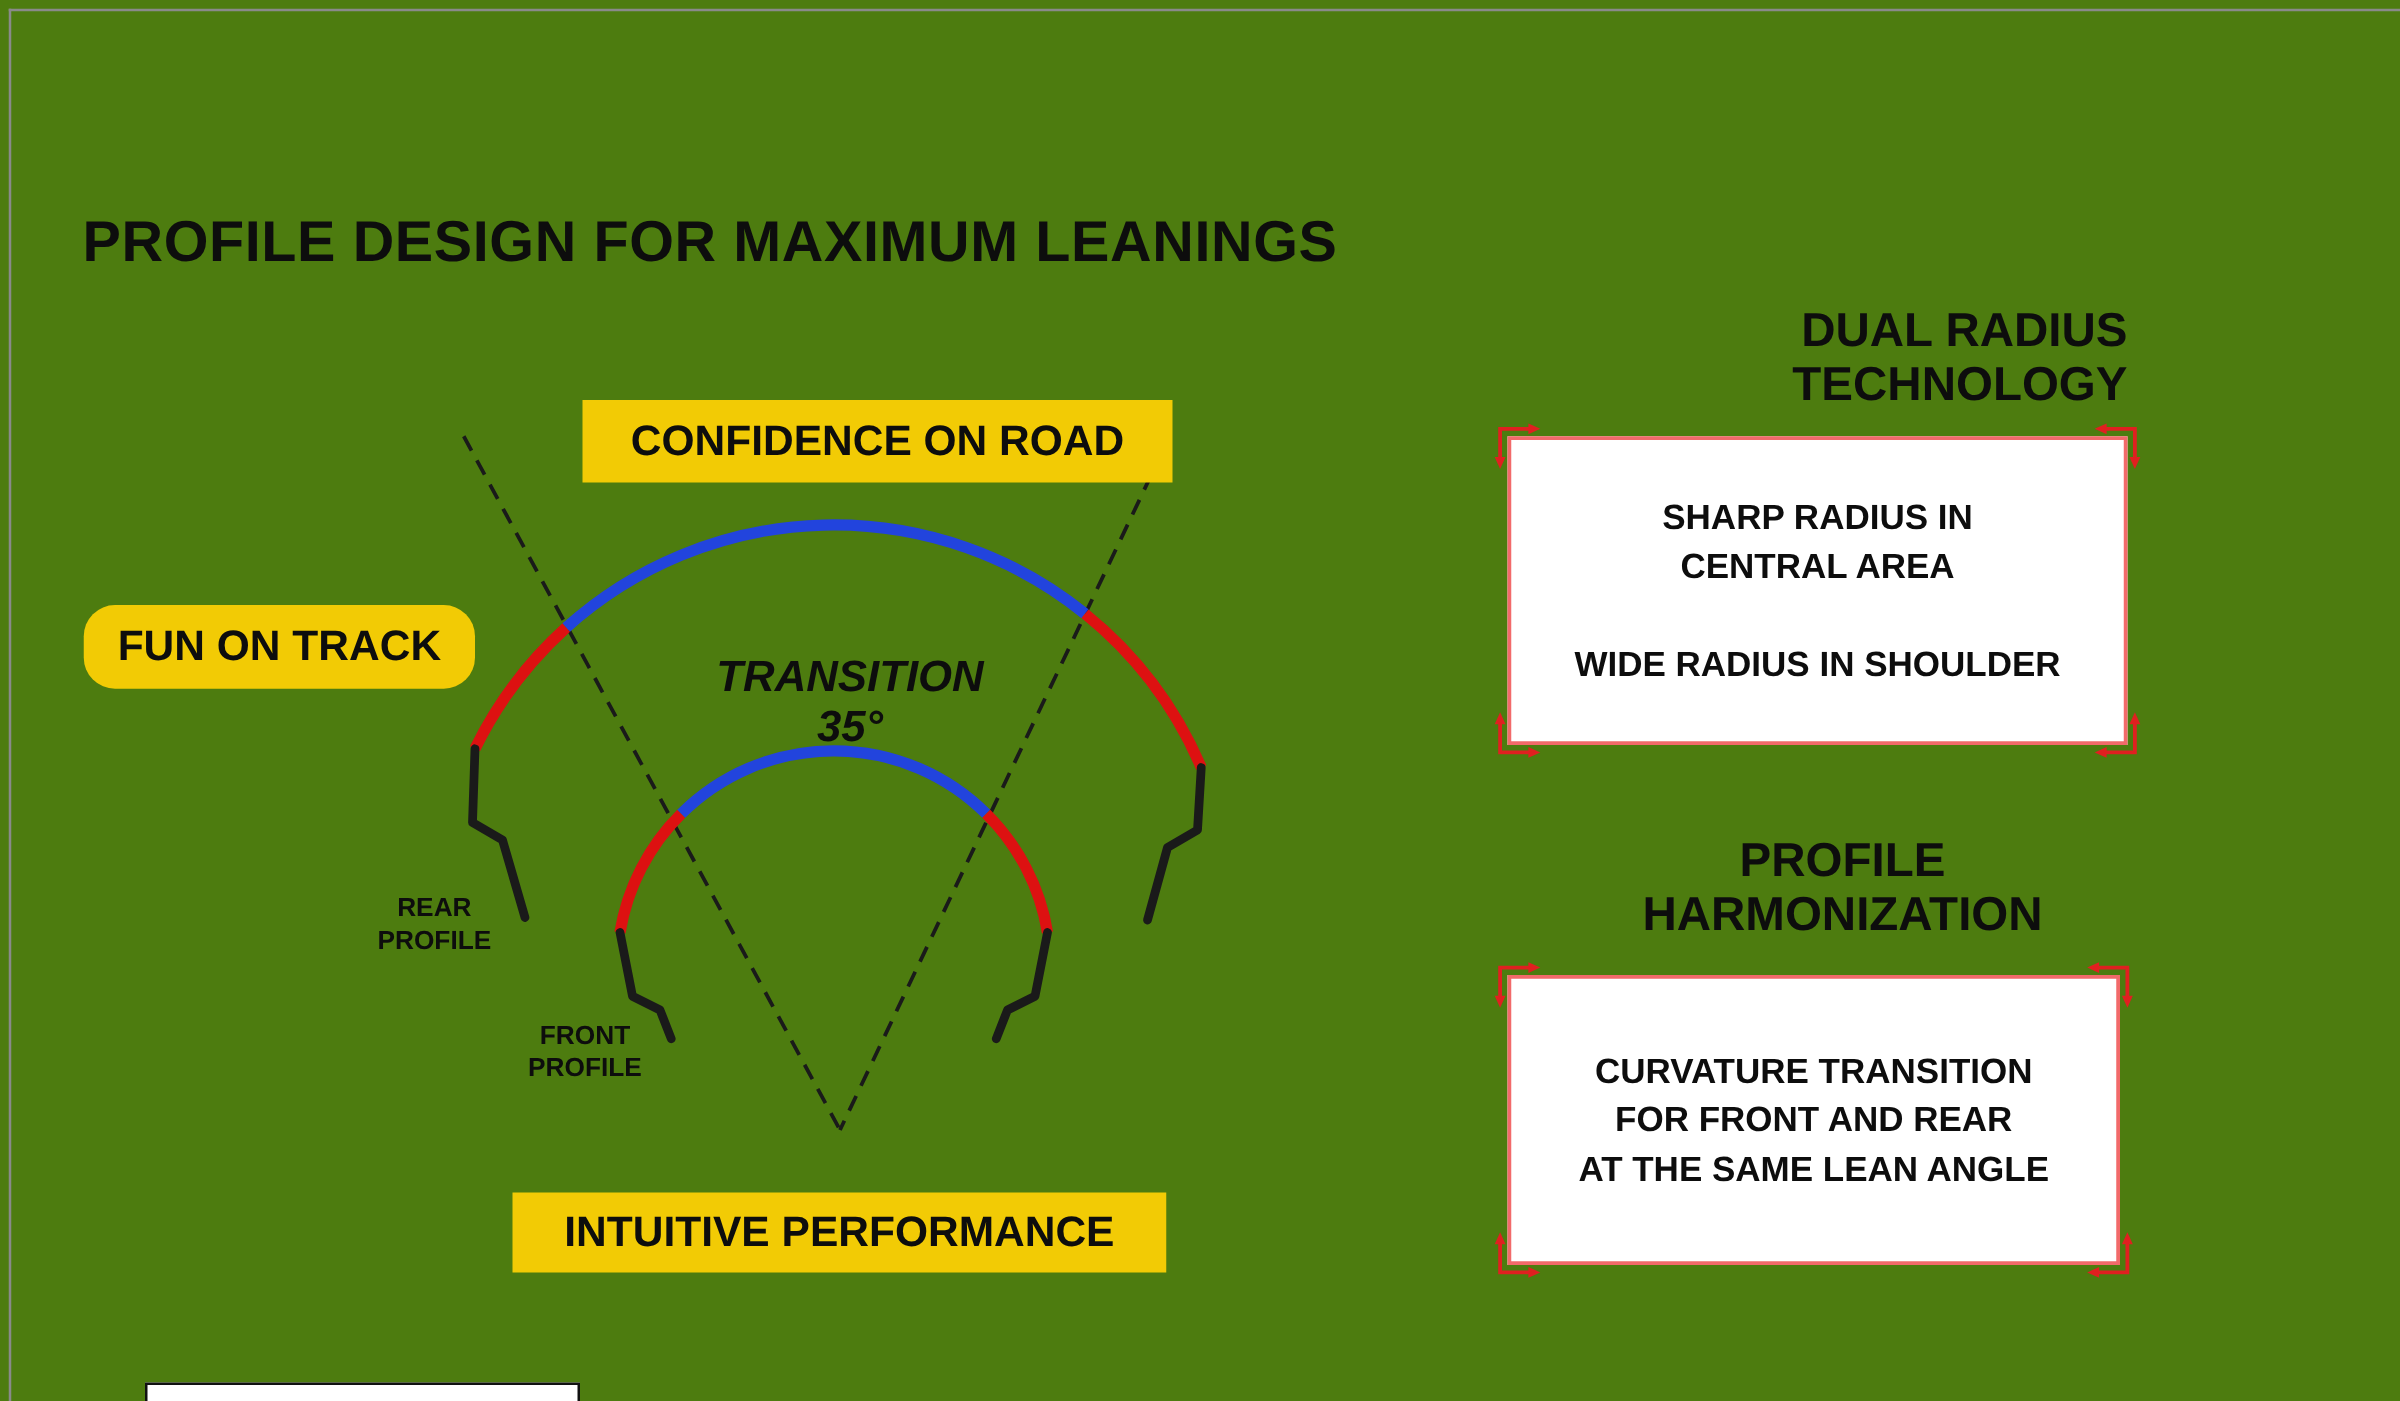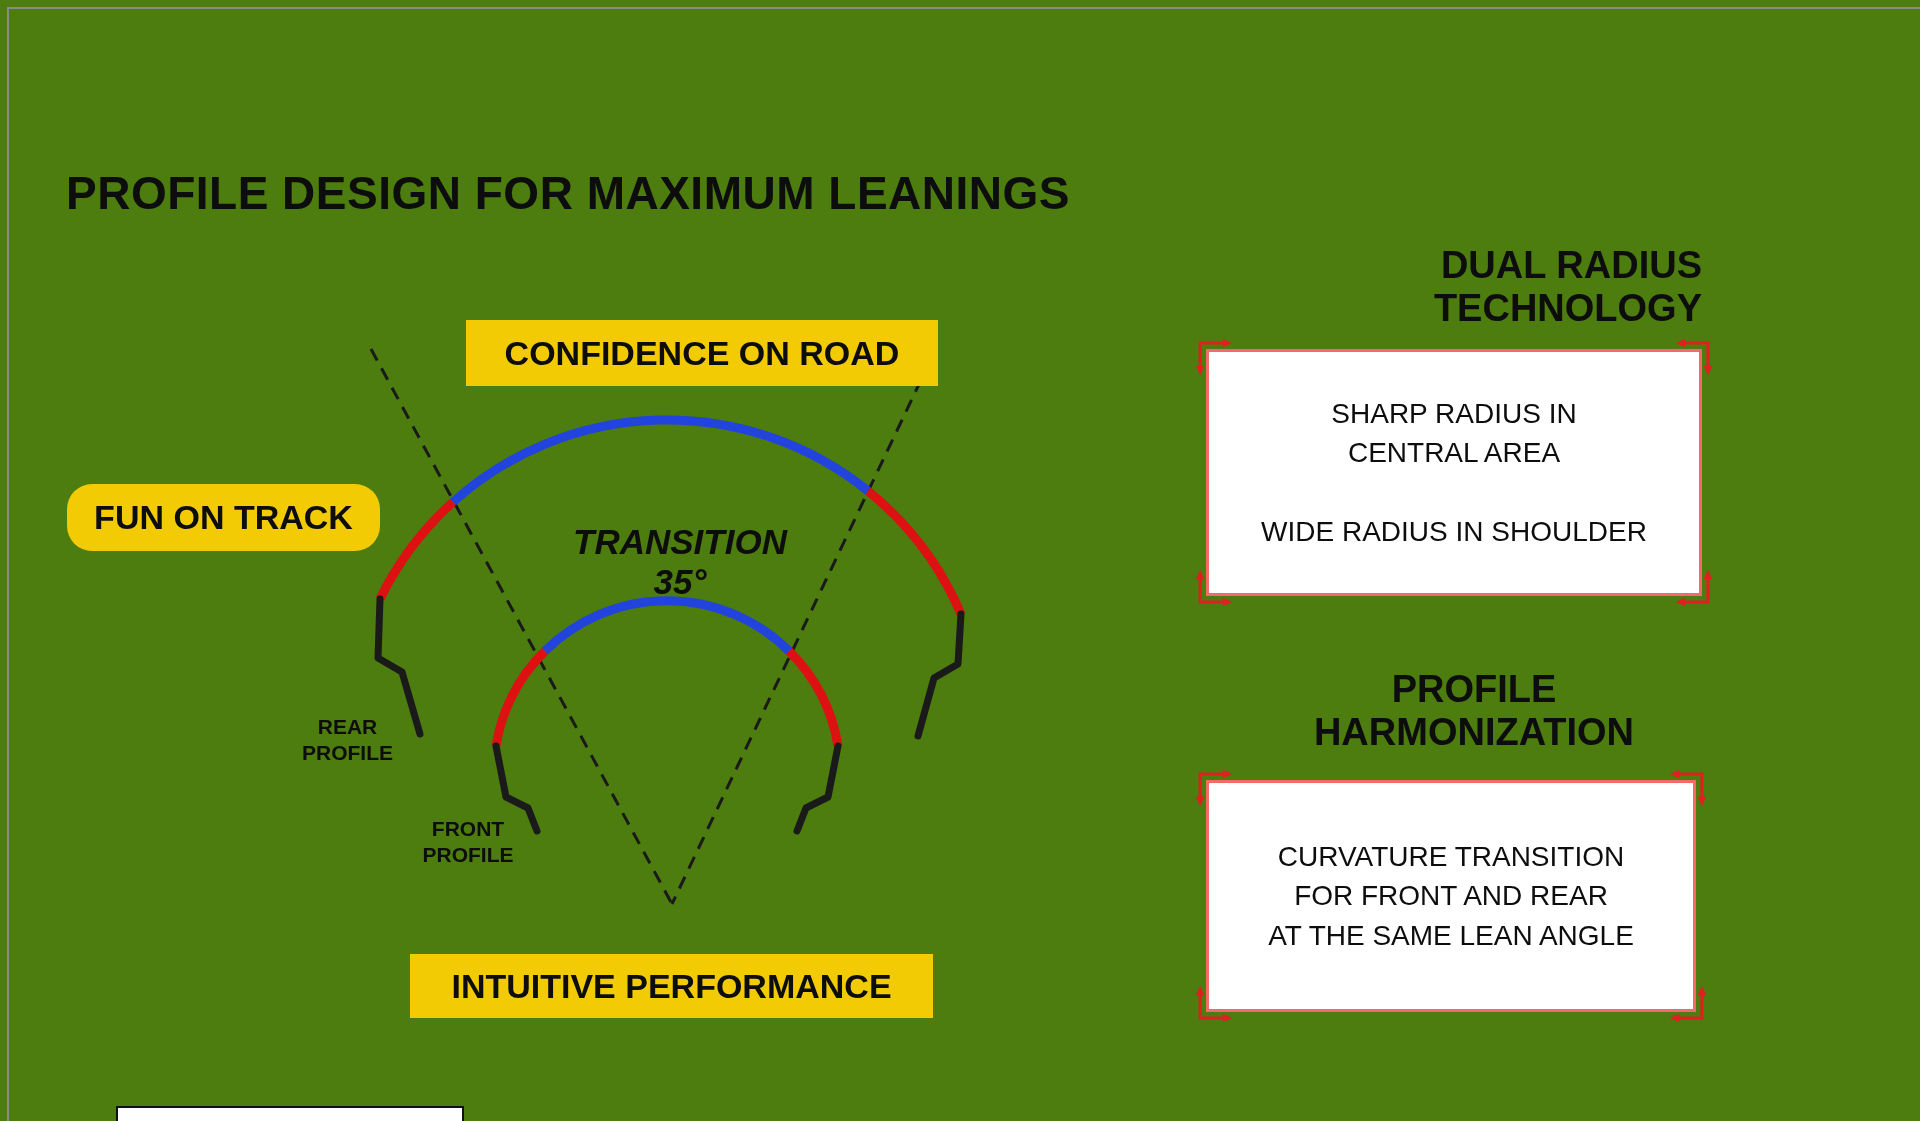--- a/index.html
+++ b/index.html
@@ -33,21 +33,21 @@
     font-size:35px;font-weight:bold;font-style:italic;color:#0d0d0d;}
   .profile-tag{position:absolute;font-size:21px;font-weight:bold;text-align:center;
     color:#0d0d0d;white-space:pre-line;line-height:1.25;}
   .tag-rear{left:280px;top:714px;width:135px;}
   .tag-front{left:398px;top:816px;width:140px;}
   .panel-heading{position:absolute;width:496px;text-align:center;font-size:38px;
     font-weight:bold;line-height:1.12;color:#0d0d0d;white-space:pre-line;}
   .heading-1{left:1206px;top:244px;text-align:right;}
   .heading-2{left:1226px;top:668px;}
   .redbox{position:absolute;background:#fff;border:3px solid var(--box-border-red);
-    display:flex;flex-direction:column;align-items:center;justify-content:center;gap:40px;}
+    display:flex;flex-direction:column;align-items:center;justify-content:center;gap:40px;font-weight:bold;}
   .box-1{left:1206px;top:349px;width:496px;height:247px;}
   .box-2{left:1206px;top:780px;width:490px;height:232px;}
   .redbox p{font-size:28px;line-height:1.4;text-align:center;color:#0d0d0d;white-space:pre-line;}
   .corner{position:absolute;width:40px;height:40px;}
   .corner path{stroke:var(--corner-red);stroke-width:3.5;fill:none;}
   .corner polygon{fill:var(--corner-red);}
   .c-tl{left:-15px;top:-15px;}
   .c-tr{right:-15px;top:-15px;transform:scaleX(-1);}
   .c-bl{left:-15px;bottom:-15px;transform:scaleY(-1);}
   .c-br{right:-15px;bottom:-15px;transform:scale(-1,-1);}

